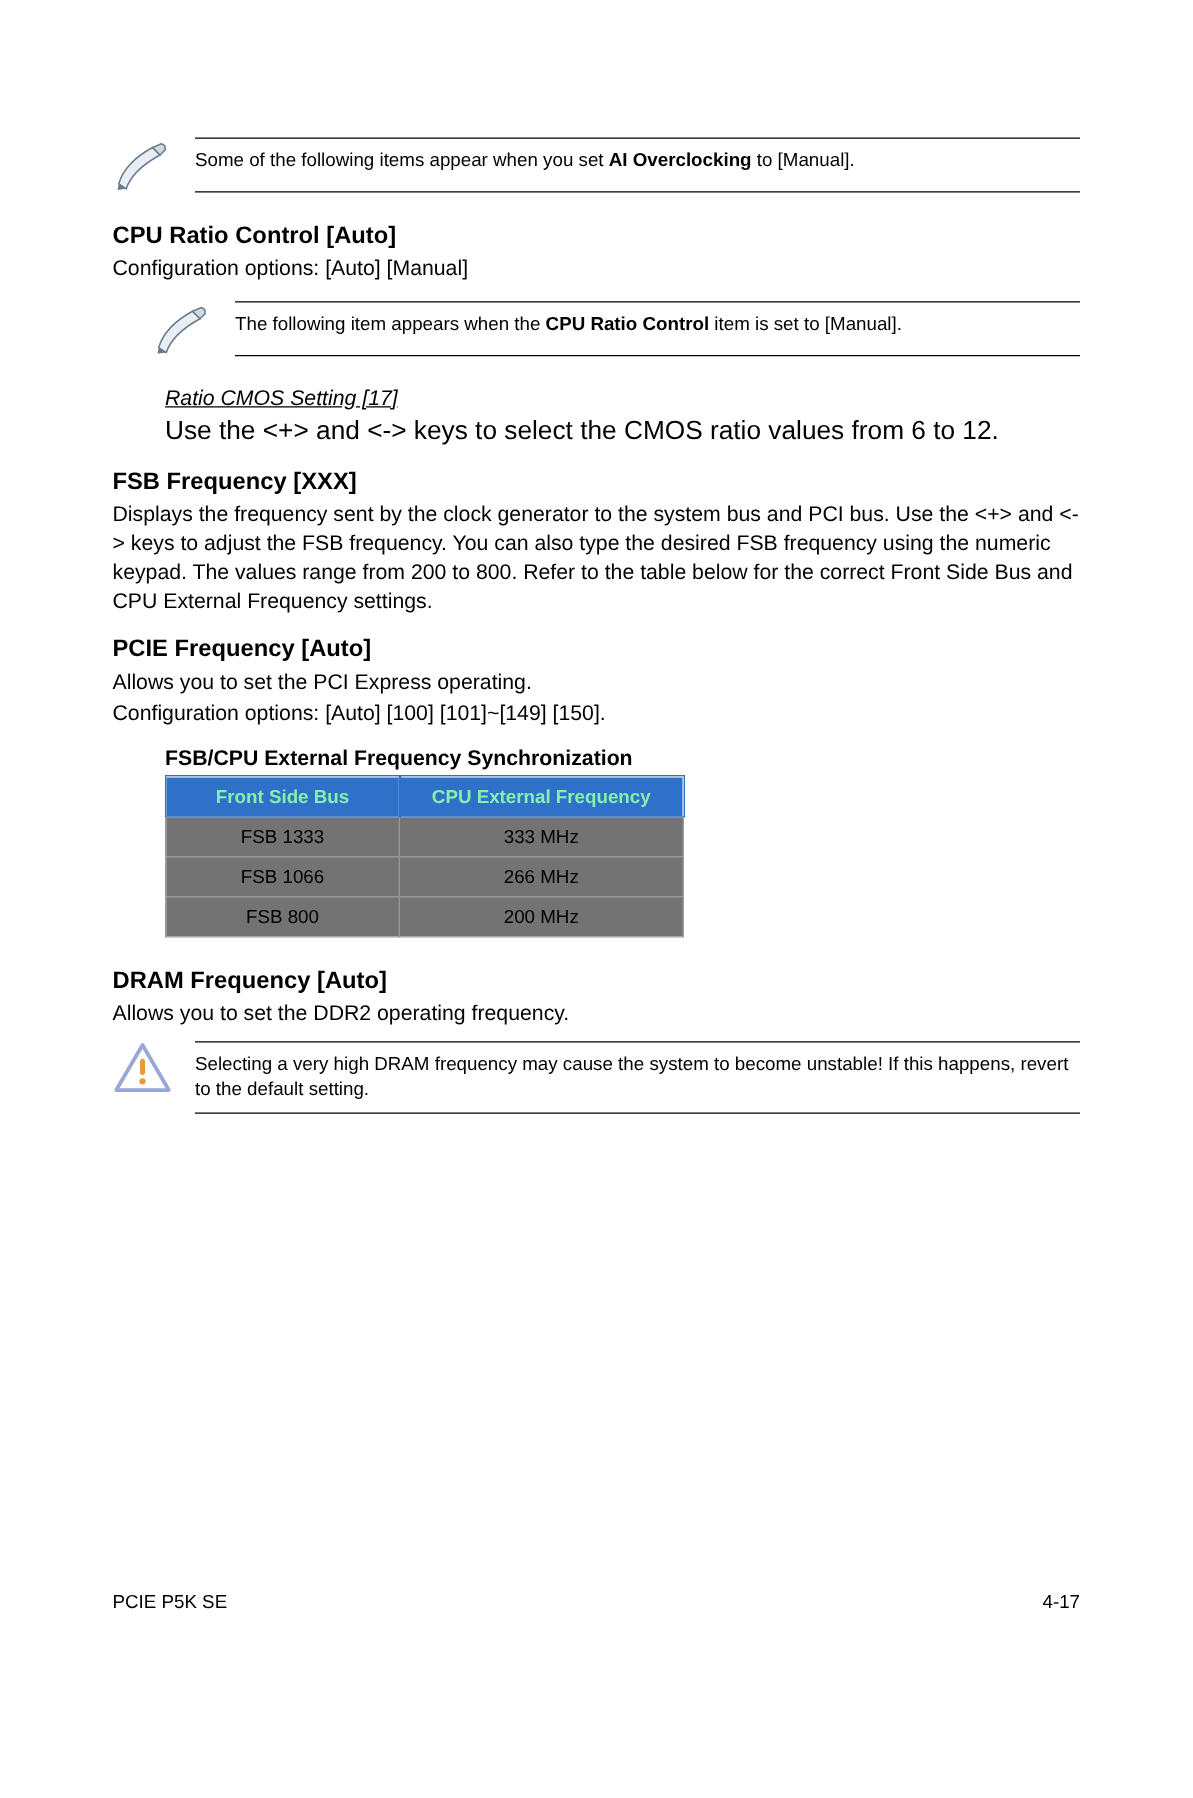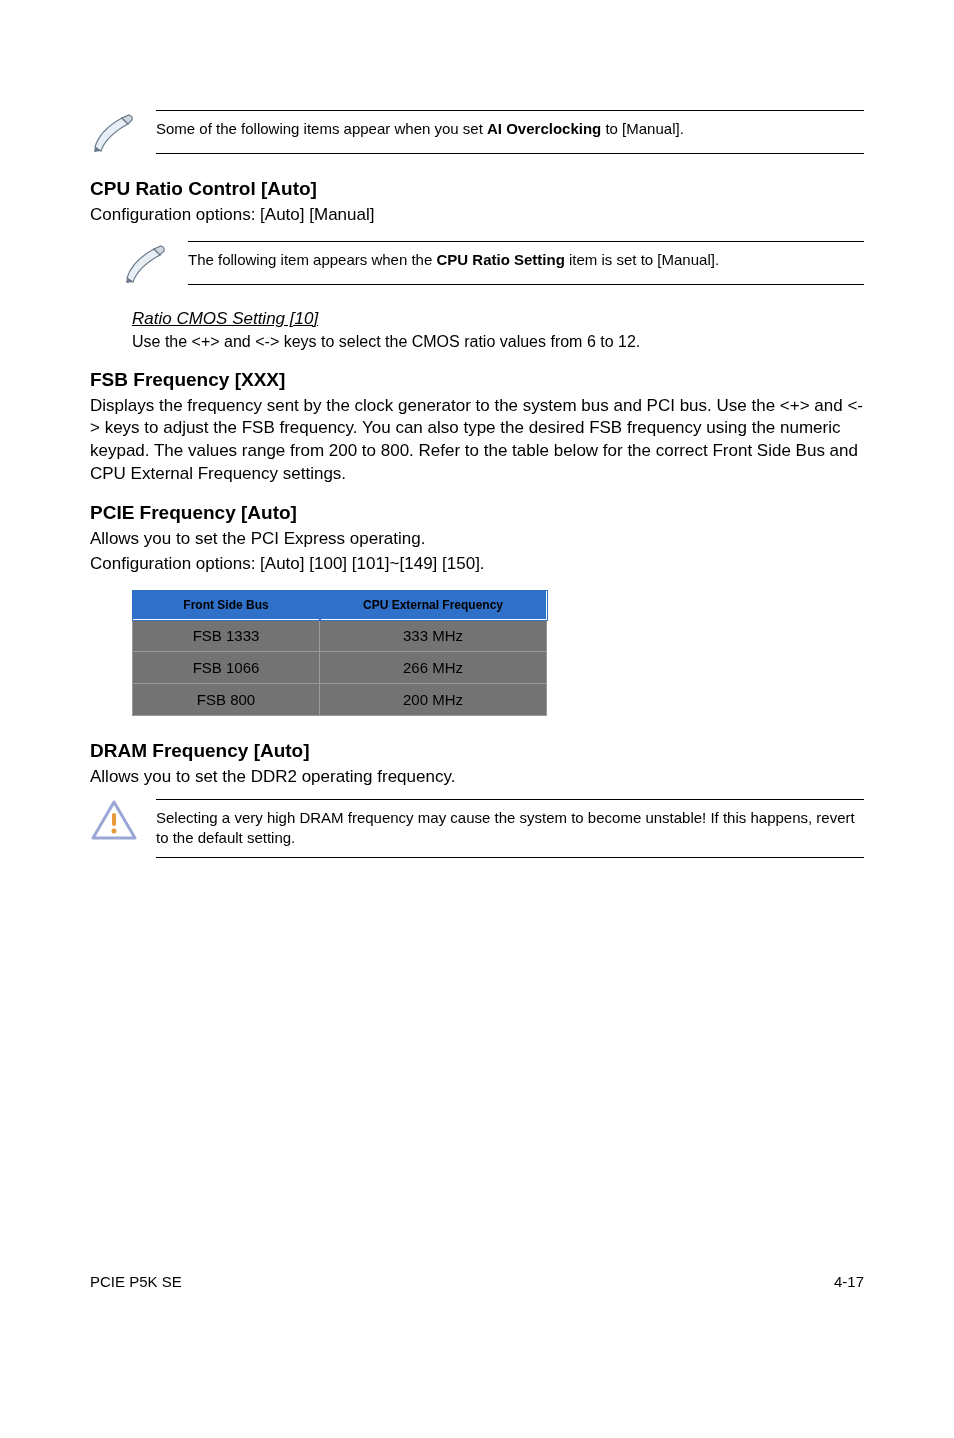--- a/index.html
+++ b/index.html
@@ -59,35 +59,35 @@
     margin-left: 42px;
     margin-top: 6px;
     margin-bottom: 14px;
   }
   .sub-title {
     font-style: italic;
     text-decoration: underline;
     font-size: 17px;
   }
   .sub-desc {
-    font-size: 16px;
+    font-size: 21px;
     line-height: 1.35;
     margin-top: 2px;
   }
   table.freq {
     border-collapse: collapse;
     margin-left: 42px;
     margin-top: 4px;
     margin-bottom: 24px;
   }
   table.freq th {
     background: #2f70c8;
-    color: #000000;
+    color: #86efac;
     font-weight: bold;
-    font-size: 12px;
+    font-size: 15px;
     padding: 7px 18px;
     border: 1px solid #fff;
     outline: 1px solid #2f70c8;
   }
   table.freq td {
     font-size: 15px;
     padding: 7px 18px;
     text-align: center;
     border: 1px solid #999;
     background: #737373;
@@ -129,36 +129,37 @@
     <h2 class="section">CPU Ratio Control [Auto]</h2>
     <p class="body">Configuration options: [Auto] [Manual]</p>
 
     <div class="note-block indent">
       <svg class="note-icon-pencil" viewBox="0 0 48 42">
         <path d="M5 37 Q10 20 32 8 L38 14 Q16 26 11 41 Z" fill="#e8eef5" stroke="#6a7a8a" stroke-width="1.2"></path>
         <path d="M32 8 L38 14 L42 10 Q43 6 39 5 Z" fill="#d0d8e0" stroke="#6a7a8a" stroke-width="1.2"></path>
         <path d="M5 37 L11 41 L4 42 Z" fill="#6a7a8a"></path>
       </svg>
       <div class="note-text-wrap">
-        <span>The following item appears when the </span><span class="bold">CPU Ratio Setting</span><span> item is set to [Manual].</span>
+        <span>The following item appears when the </span><span class="bold">CPU Ratio Control</span><span> item is set to [Manual].</span>
       </div>
     </div>
 
     <div class="sub-item">
-      <div class="sub-title">Ratio CMOS Setting [10]</div>
+      <div class="sub-title">Ratio CMOS Setting [17]</div>
       <div class="sub-desc">Use the &lt;+&gt; and &lt;-&gt; keys to select the CMOS ratio values from 6 to 12.</div>
     </div>
 
     <h2 class="section">FSB Frequency [XXX]</h2>
     <p class="body">Displays the frequency sent by the clock generator to the system bus and PCI bus. Use the &lt;+&gt; and &lt;-&gt; keys to adjust the FSB frequency. You can also type the desired FSB frequency using the numeric keypad. The values range from 200 to 800. Refer to the table below for the correct Front Side Bus and CPU External Frequency settings.</p>
 
     <h2 class="section">PCIE Frequency [Auto]</h2>
     <p class="body" style="margin-bottom:0">Allows you to set the PCI Express operating.</p>
     <p class="body">Configuration options: [Auto] [100] [101]~[149] [150].</p>
 
+    <div class="table-caption">FSB/CPU External Frequency Synchronization</div>
 
     <table class="freq">
       <thead>
         <tr>
           <th>Front Side Bus</th>
           <th>CPU External Frequency</th>
         </tr>
       </thead>
       <tbody>
         <tr>

